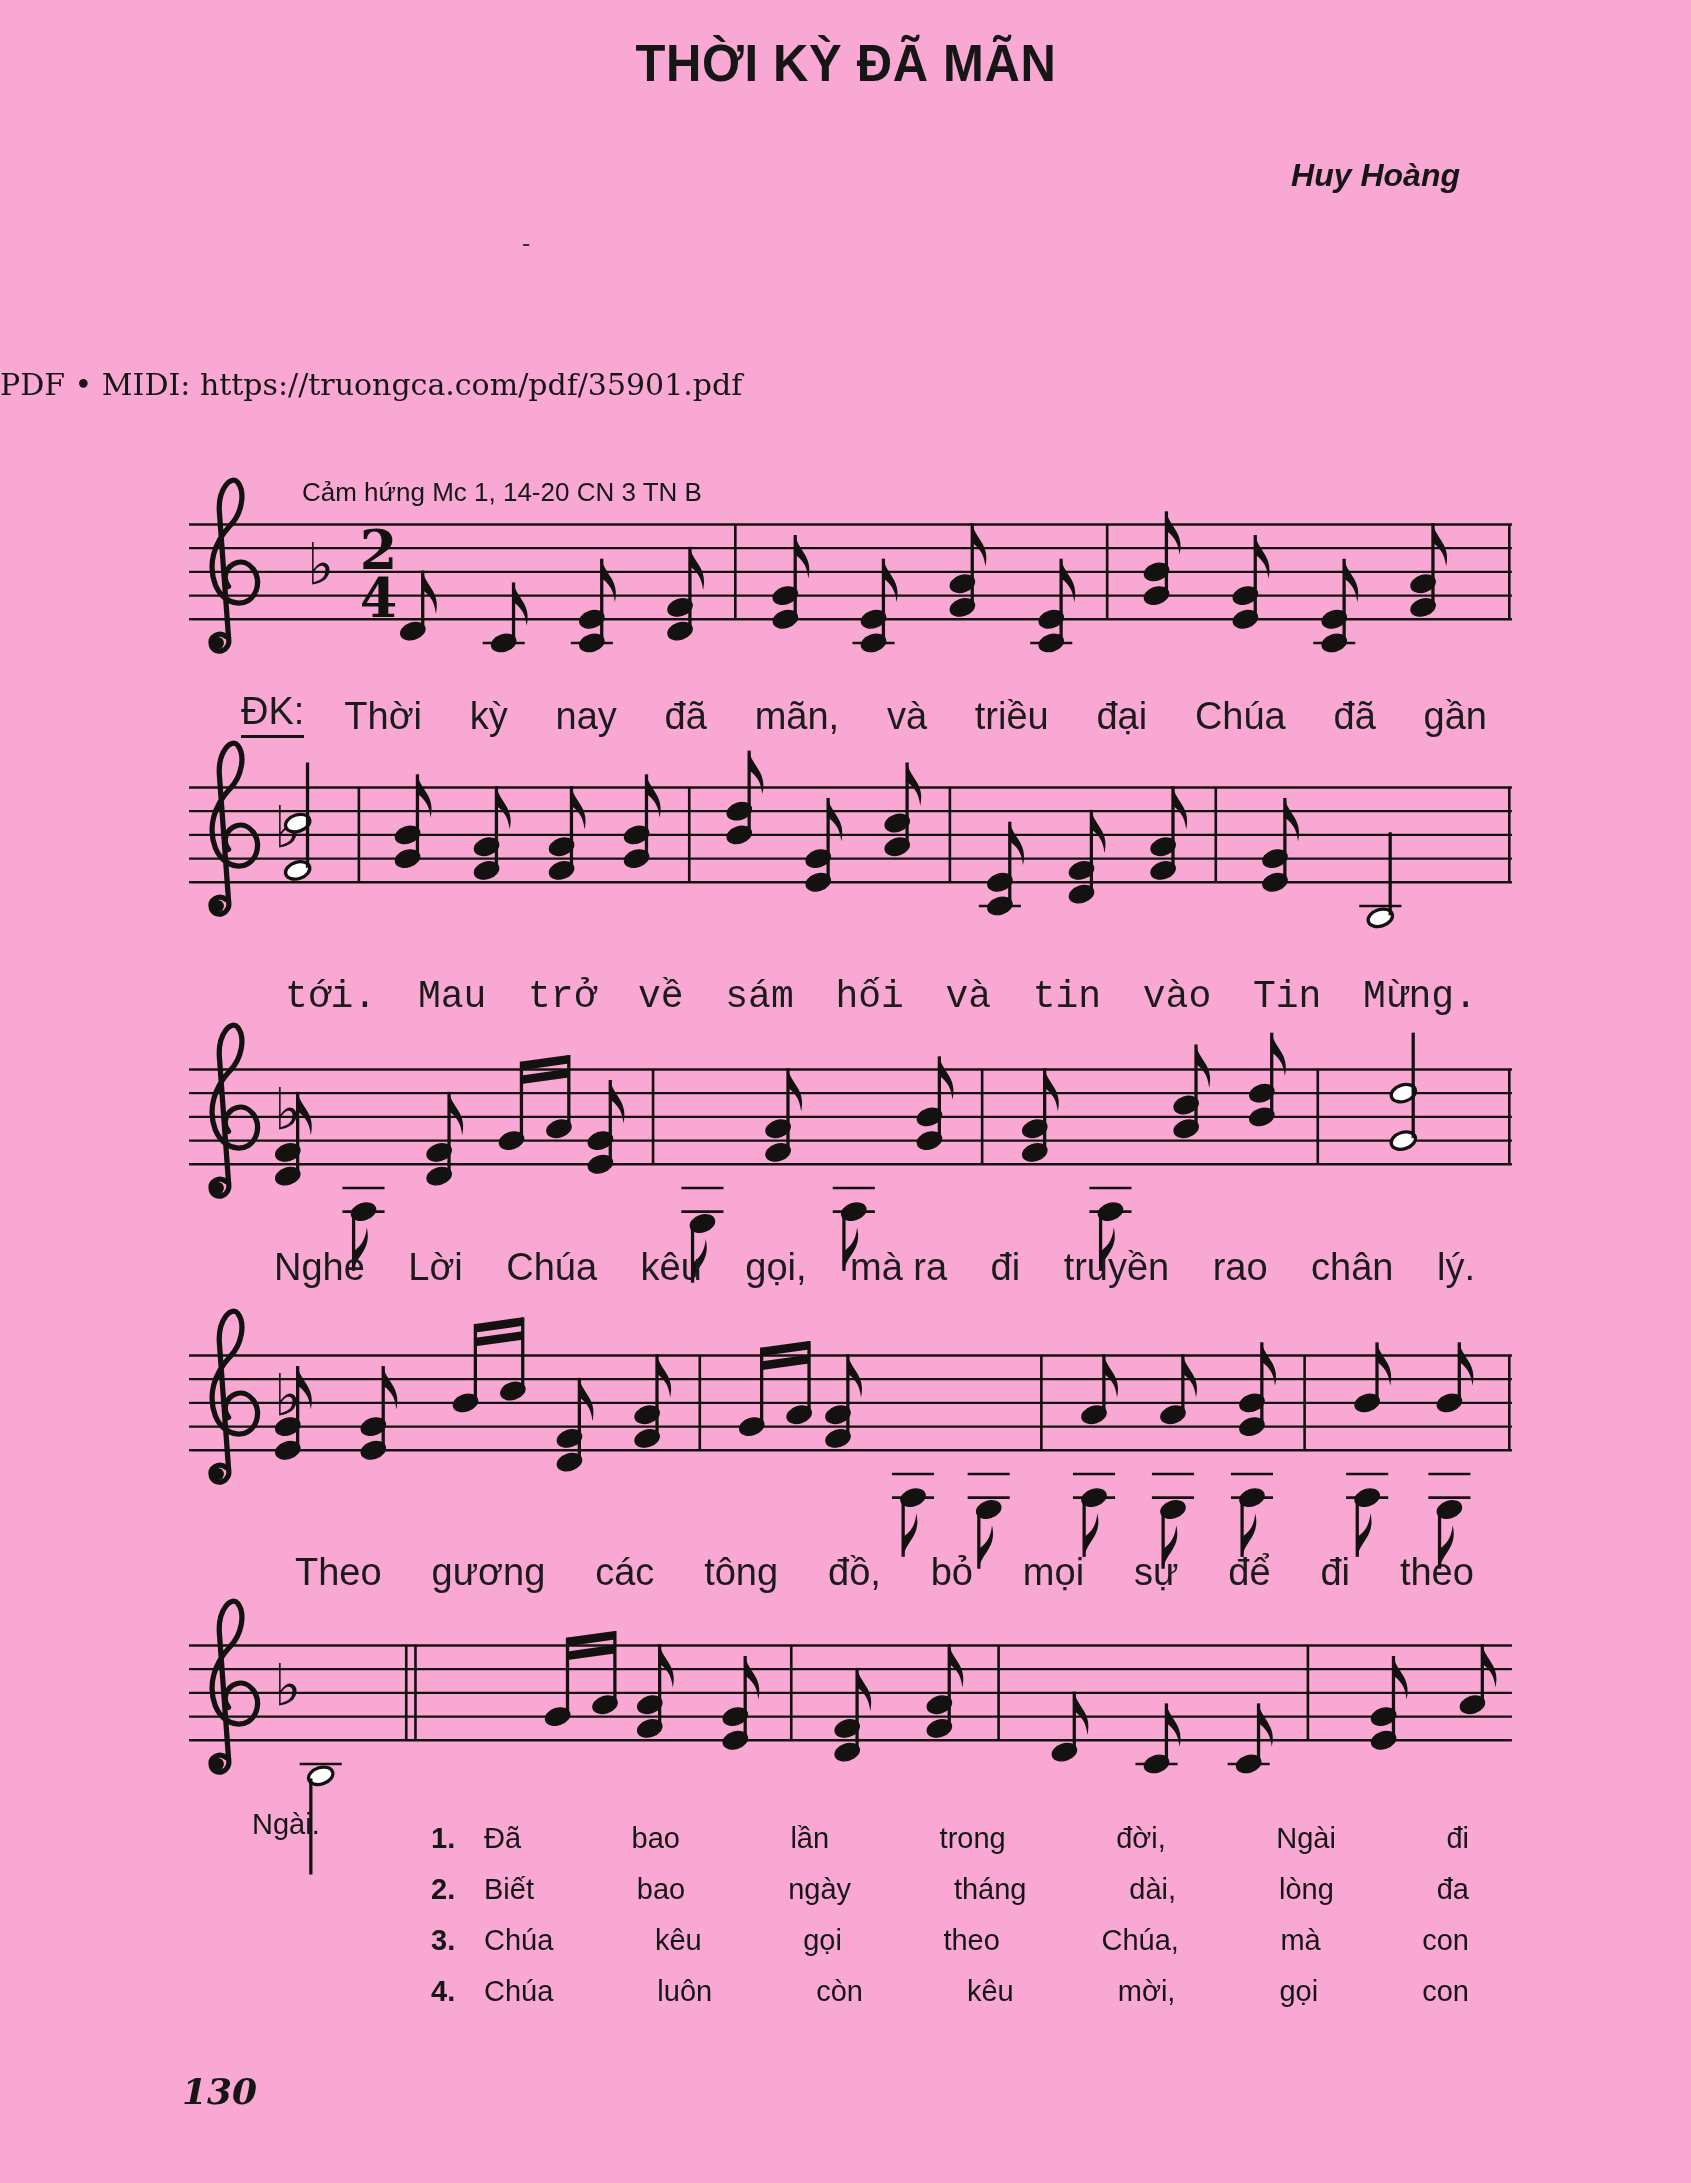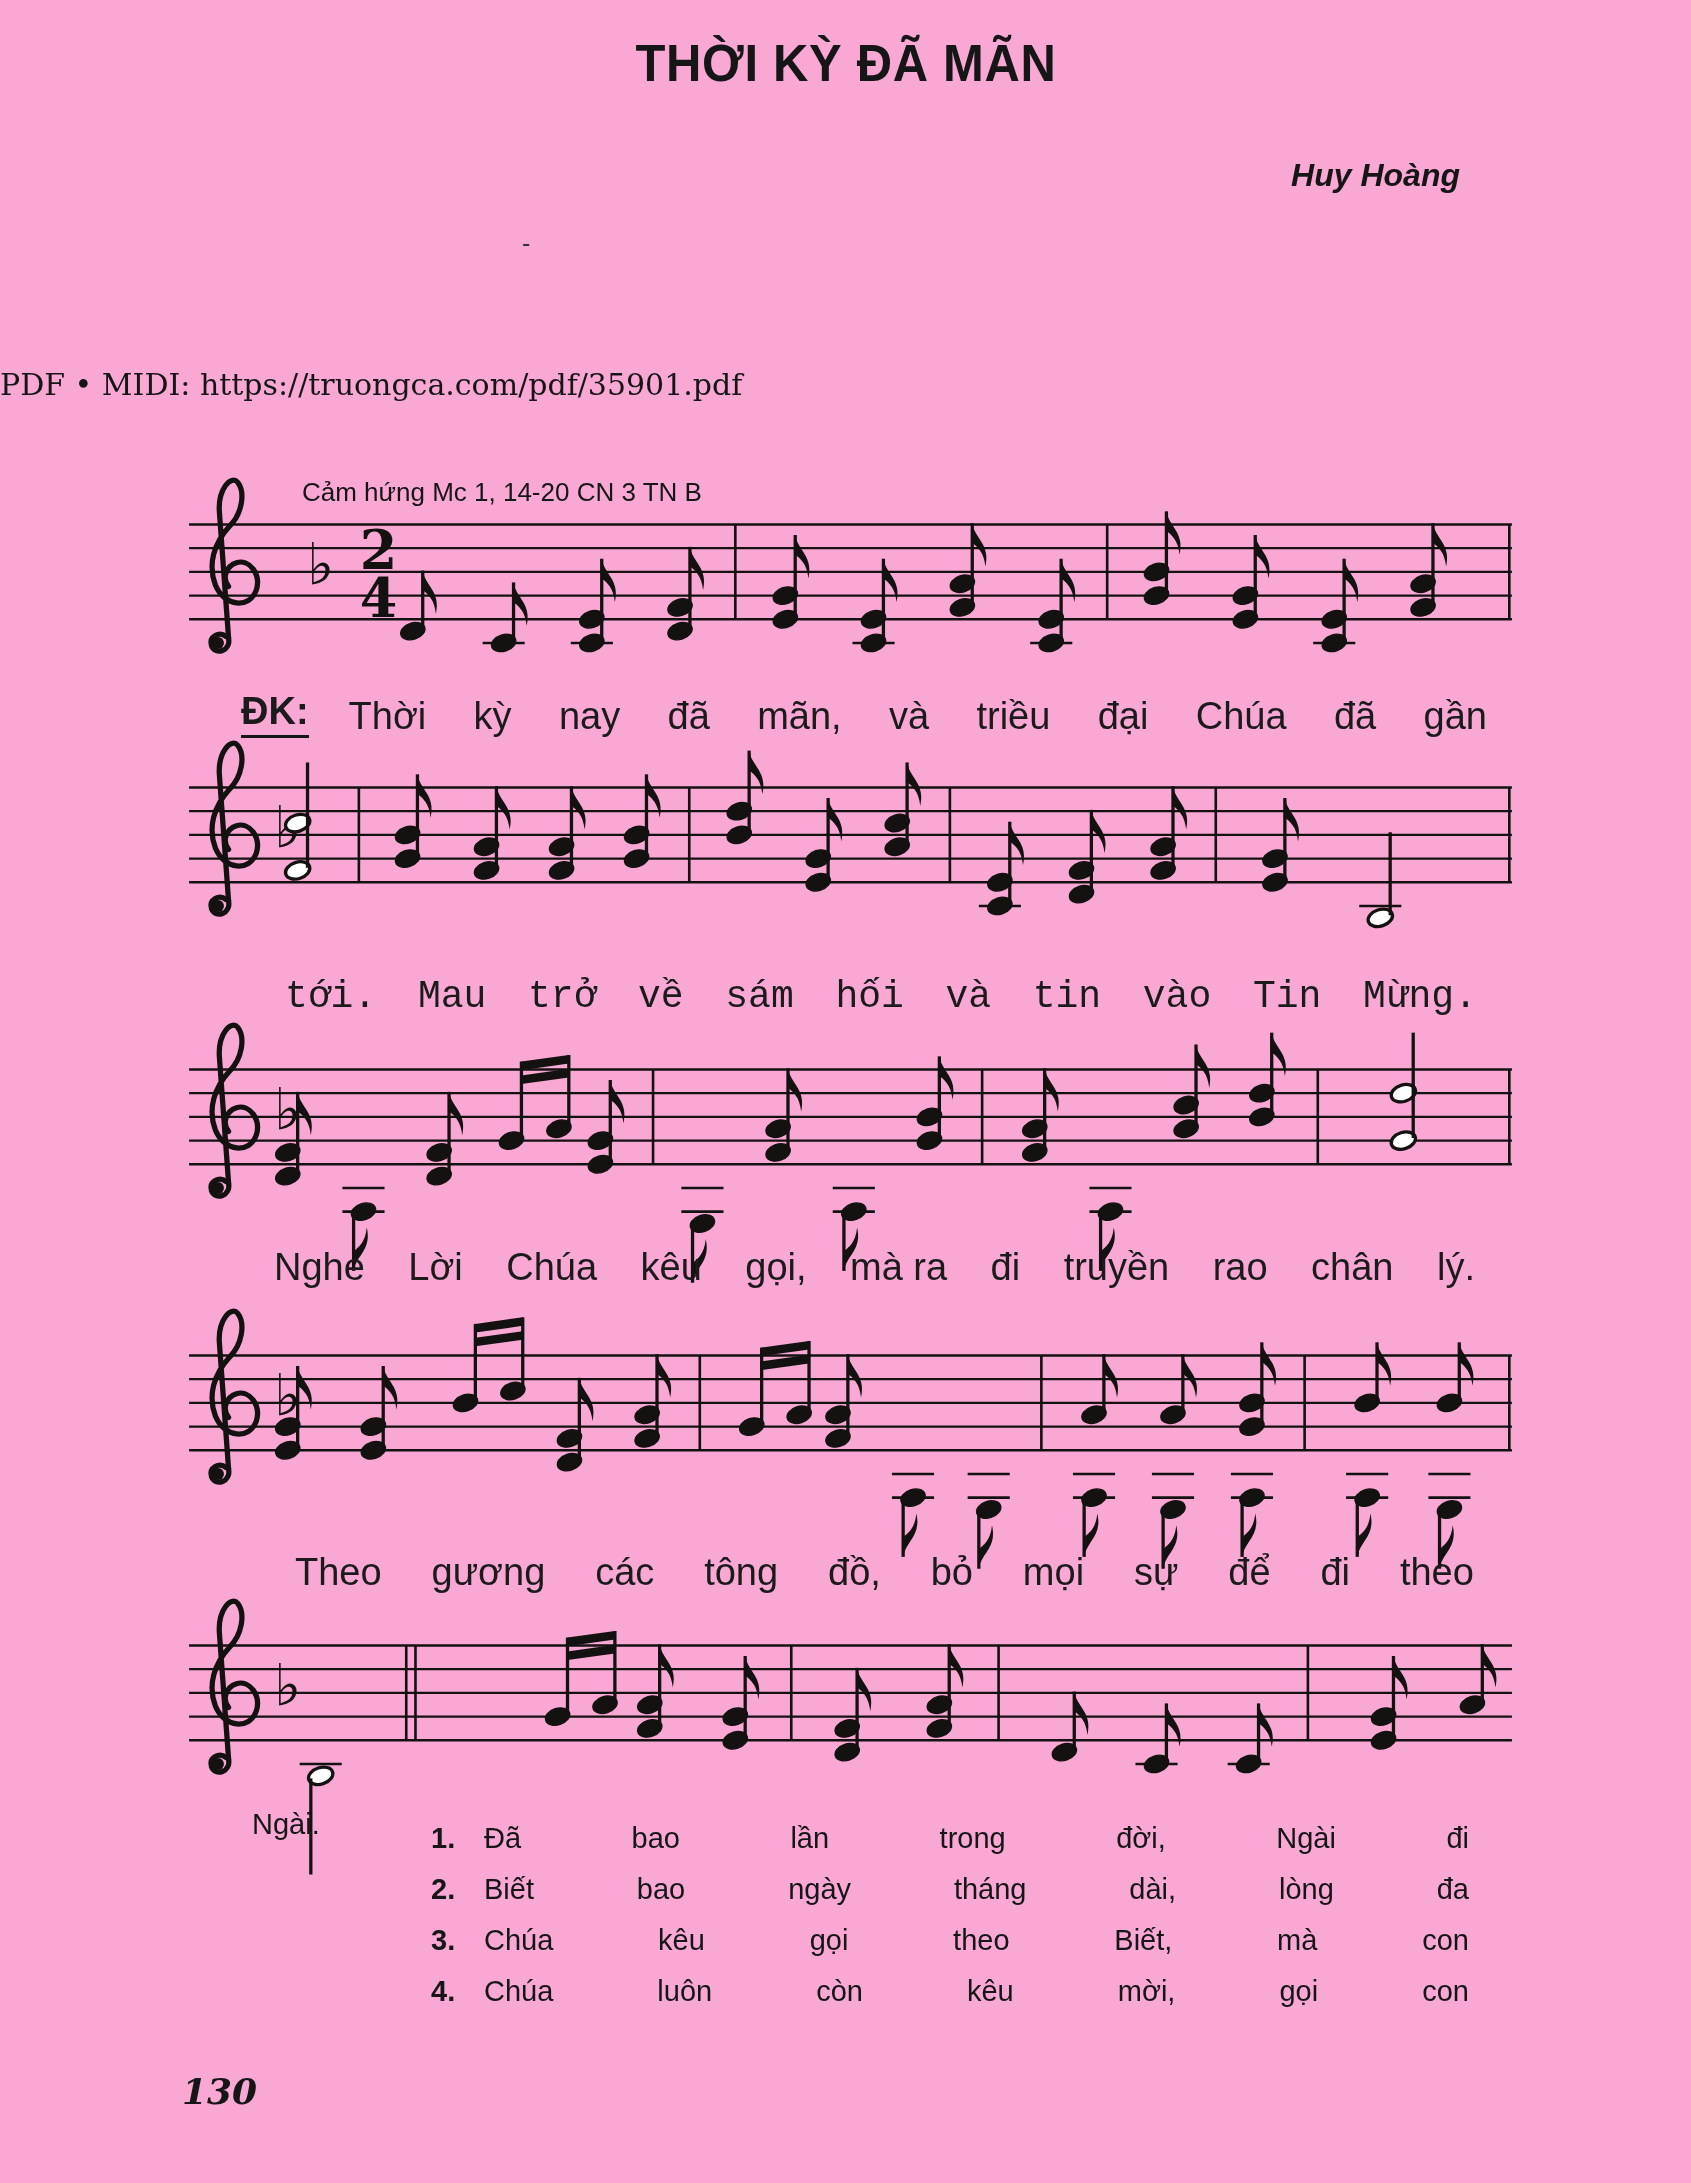--- a/index.html
+++ b/index.html
@@ -10,21 +10,21 @@
   .composer{position:absolute;top:157px;right:232px;font-size:32px;font-weight:bold;font-style:italic;}
   .artifact{position:absolute;top:229px;left:522px;font-size:25px;color:#333;}
   .linkline{position:absolute;top:367px;left:0;width:100%;text-align:left;
             font-family:"DejaVu Serif",serif;font-size:30px;}
   .inspiration{position:absolute;top:438px;left:302px;font-size:26px;margin-top:39px;}
   .staff{position:absolute;left:188px;width:1325px;height:283px;}
   .staff svg{display:block;overflow:visible;}
   .lyric{position:absolute;display:flex;align-items:flex-end;font-size:38px;color:#1b1b1b;}
   .lyric .words{flex:1;display:flex;justify-content:space-between;}
   .lyric .words span{white-space:nowrap;margin-top:44px;}
-  .dk{font-weight:bold;border-bottom:3.3px solid #161616;padding-bottom:2px;margin-right:40px;}
+  .dk{font-weight:normal;border-bottom:3.3px solid #161616;padding-bottom:2px;margin-right:40px;}
   .l1{top:651px;left:241px;width:1246px;}
   .l2{top:931px;left:285px;width:1192px;font-family:Liberation Mono, monospace;}
   .l3{top:1202px;left:274px;width:1201px;}
   .l4{top:1507px;left:295px;width:1179px;}
   .verses{position:absolute;top:1804px;left:252px;width:1217px;font-size:29px;}
   .verses .lead{position:absolute;left:0;top:4px;}
   .vrow{display:flex;align-items:flex-end;margin-left:179px;height:51px;}
   .vnum{font-weight:bold;width:53px;flex:0 0 53px;}
   .vrow .words{flex:1;display:flex;justify-content:space-between;}
   .pagenum{position:absolute;top:2070px;left:182px;font-family:"DejaVu Serif",serif;
@@ -517,21 +517,21 @@
           <span>đa</span>
         </div>
     </div>
     <div class="vrow">
       <span class="vnum">3.</span>
       <div class="words">
           <span>Chúa</span>
           <span>kêu</span>
           <span>gọi</span>
           <span>theo</span>
-          <span>Biết,</span>
+          <span>Chúa,</span>
           <span>mà</span>
           <span>con</span>
         </div>
     </div>
     <div class="vrow">
       <span class="vnum">4.</span>
       <div class="words">
           <span>Chúa</span>
           <span>luôn</span>
           <span>còn</span>

